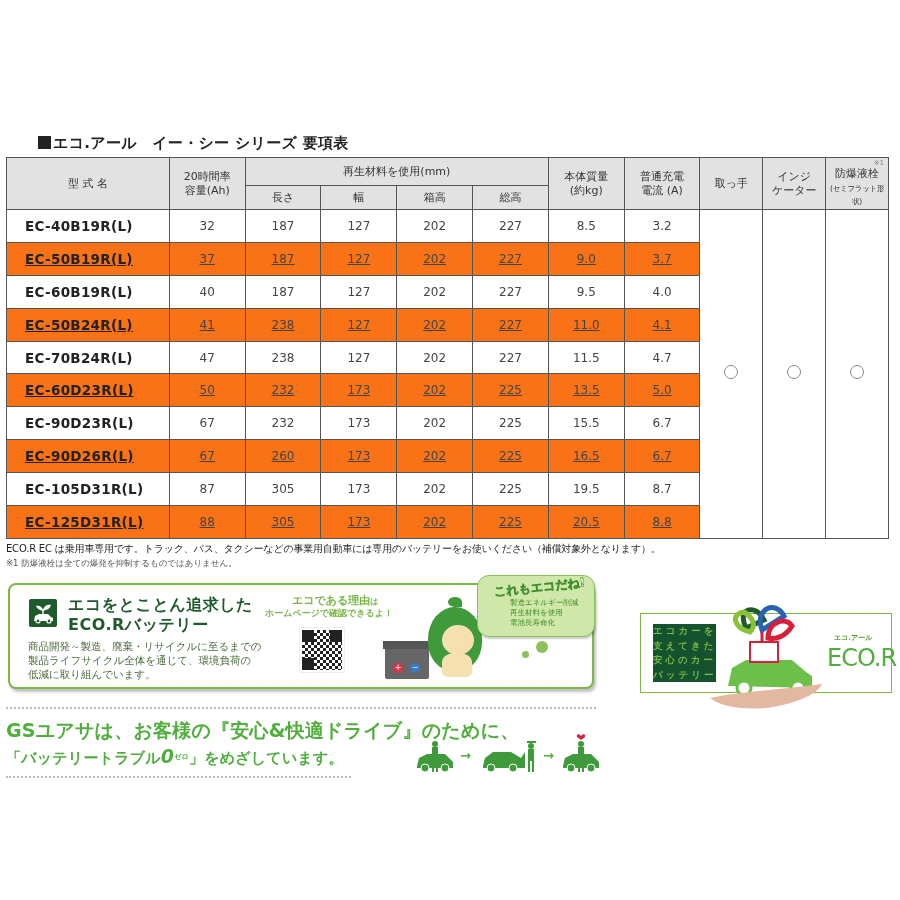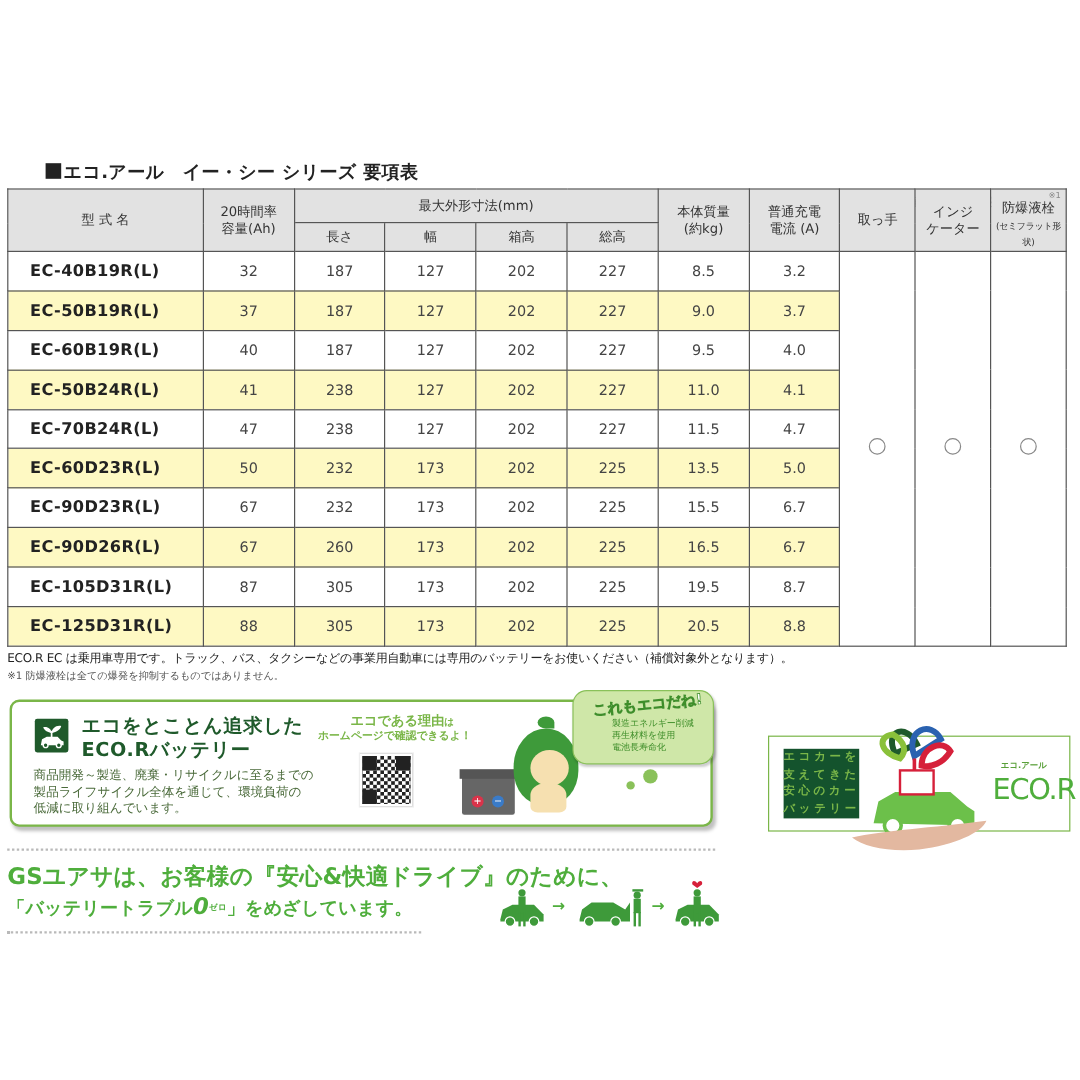--- a/index.html
+++ b/index.html
@@ -11,21 +11,21 @@
   .title .sq { display: inline-block; width: 13px; height: 13px; background: #222; vertical-align: -1px; margin-right: 2px; }
   .common-note { position: absolute; right: 6px; top: 5px; font-size: 9.5px; color: #333; margin-top: 24px; }
 
   table.spec { position: absolute; left: 6px; top: 157px; width: 883px; border-collapse: collapse; border: 1.5px solid #555; }
   table.spec th, table.spec td { border: 1px solid #555; text-align: center; vertical-align: middle; }
   table.spec th { background: #e2e2e2; font-weight: normal; color: #333; font-size: 11px; line-height: 1.25; }
   table.spec thead tr.r1 th { height: 28px; }
   table.spec thead tr.r2 th { height: 24px; }
   table.spec td { height: 32.9px; font-size: 12px; color: #444; }
   table.spec td.model { font-weight: bold; font-size: 13.5px; color: #222; text-align: left; padding-left: 18px; letter-spacing: 0.3px; }
-  table.spec tr.alt td.g { background: #fef9c3; }
+  table.spec tr.alt td.g { background: #f97316; text-decoration: underline; }
   table.spec td.mark { background: #fff; }
   .circle { display: inline-block; width: 14px; height: 14px; border: 1px solid #888; border-radius: 50%; }
   .sup1 { display: block; font-size: 7px; color: #888; text-align: right; padding-right: 4px; line-height: 8px; }
   .small { font-size: 7.5px; letter-spacing: -0.3px; }
 
   .note1 { position: absolute; left: 6px; top: 542px; font-size: 10px; color: #222; letter-spacing: -0.2px; white-space: nowrap; }
   .note2 { position: absolute; left: 6px; top: 558px; font-size: 8.5px; color: #555; white-space: nowrap; }
 
   
   .eco-panel { position: absolute; left: 8px; top: 583px; width: 586px; height: 106px; border: 2px solid #7ab648; border-radius: 8px; box-shadow: 2px 3px 3px rgba(0,0,0,0.25); background: #fff; }
@@ -98,21 +98,21 @@
       <col style="width:76px">
       <col style="width:63px">
       <col style="width:63px">
       <col style="width:63px">
   </colgroup>
   <thead>
     <tr class="r1">
       <th rowspan="2">型 式 名</th>
       <th rowspan="2" style="white-space:pre-line">20時間率
 容量(Ah)</th>
-      <th colspan="4">最大外形寸法(mm)</th>
+      <th colspan="4">再生材料を使用(mm)</th>
       <th rowspan="2" style="white-space:pre-line">本体質量
 (約kg)</th>
       <th rowspan="2" style="white-space:pre-line">普通充電
 電流 (A)</th>
       <th rowspan="2">取っ手</th>
       <th rowspan="2" style="white-space:pre-line">インジ
 ケーター</th>
       <th rowspan="2">
         <span class="sup1">※1</span>
         <span>防爆液栓</span><br>

